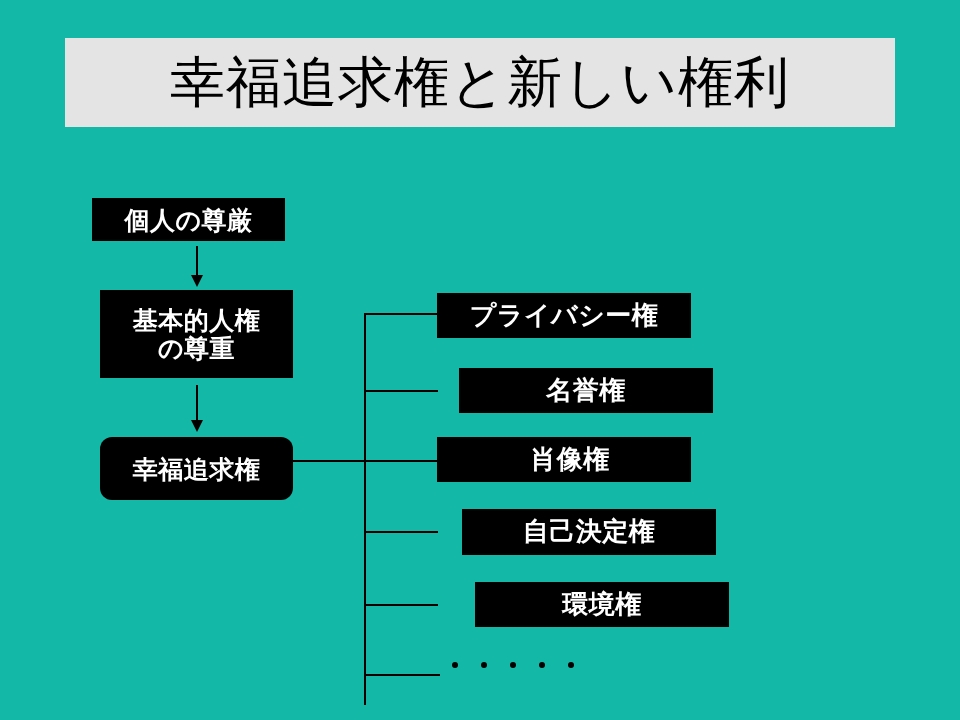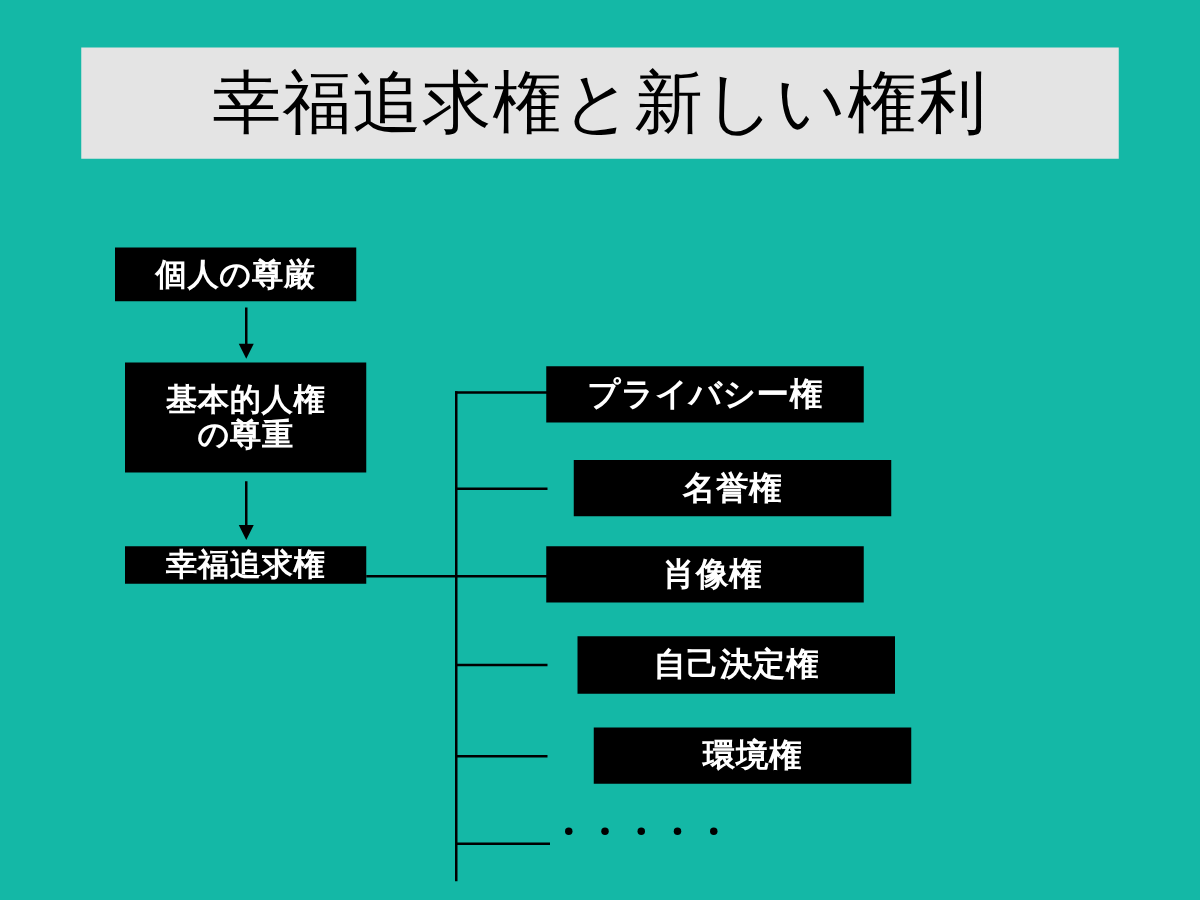--- a/index.html
+++ b/index.html
@@ -56,21 +56,21 @@
     font-weight: bold;
     line-height: 1.12;
     letter-spacing: 0.5px;
     box-sizing: border-box;
   }
   .box-left { font-size: 25px; }
   .box-right { font-size: 26px; }
 
   #box-dignity   { left: 92px; top: 198px; width: 193px; height: 43px; }
   #box-respect   { left: 100px; top: 290px; width: 193px; height: 88px; }
-  #box-pursuit   { left: 100px; top: 437px; width: 193px; height: 30px; }
+  #box-pursuit   { left: 100px; top: 437px; width: 193px; height: 63px; border-radius: 12px; }
 
   #box-right-0 { left: 437px; top: 293px;  width: 254px; height: 45px; }
   #box-right-1 { left: 437px; top: 368px;  width: 254px; height: 45px; margin-left: 22px; }
   #box-right-2 { left: 437px; top: 437px;  width: 254px; height: 45px; padding-left: 12px; }
   #box-right-3 { left: 437px; top: 509px;  width: 254px; height: 46px; margin-left: 25px; }
   #box-right-4 { left: 437px; top: 582px;  width: 254px; height: 45px; margin-left: 38px; }
 
   
   .arrow-shaft {
     position: absolute;

